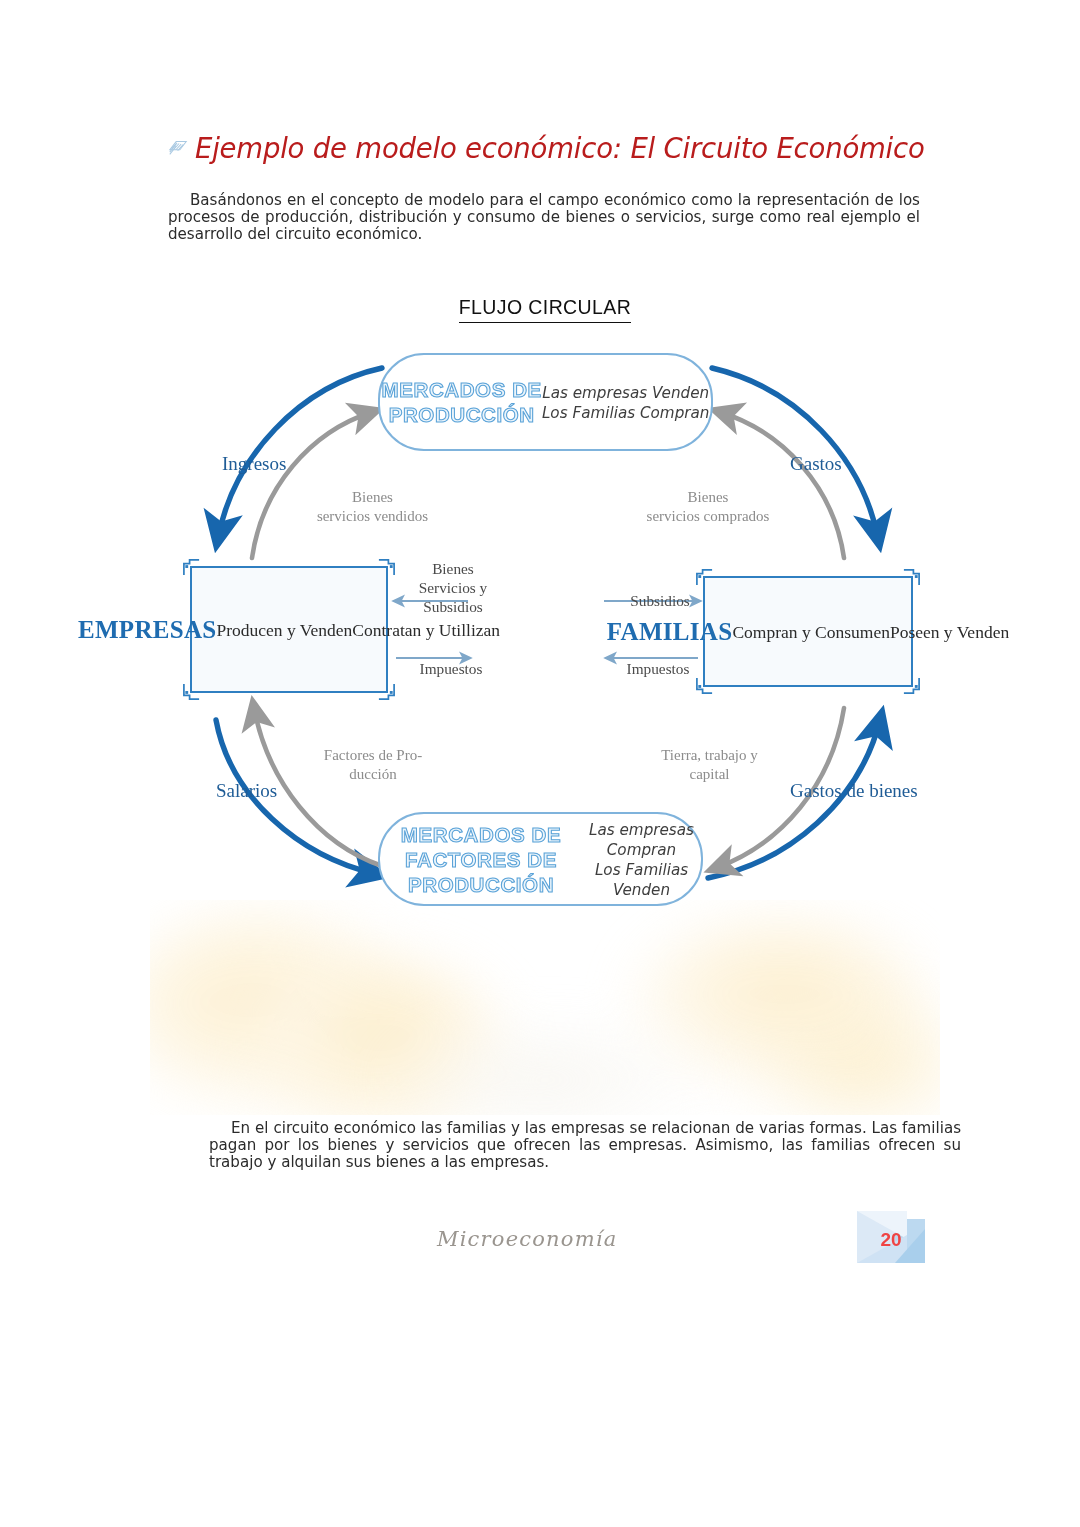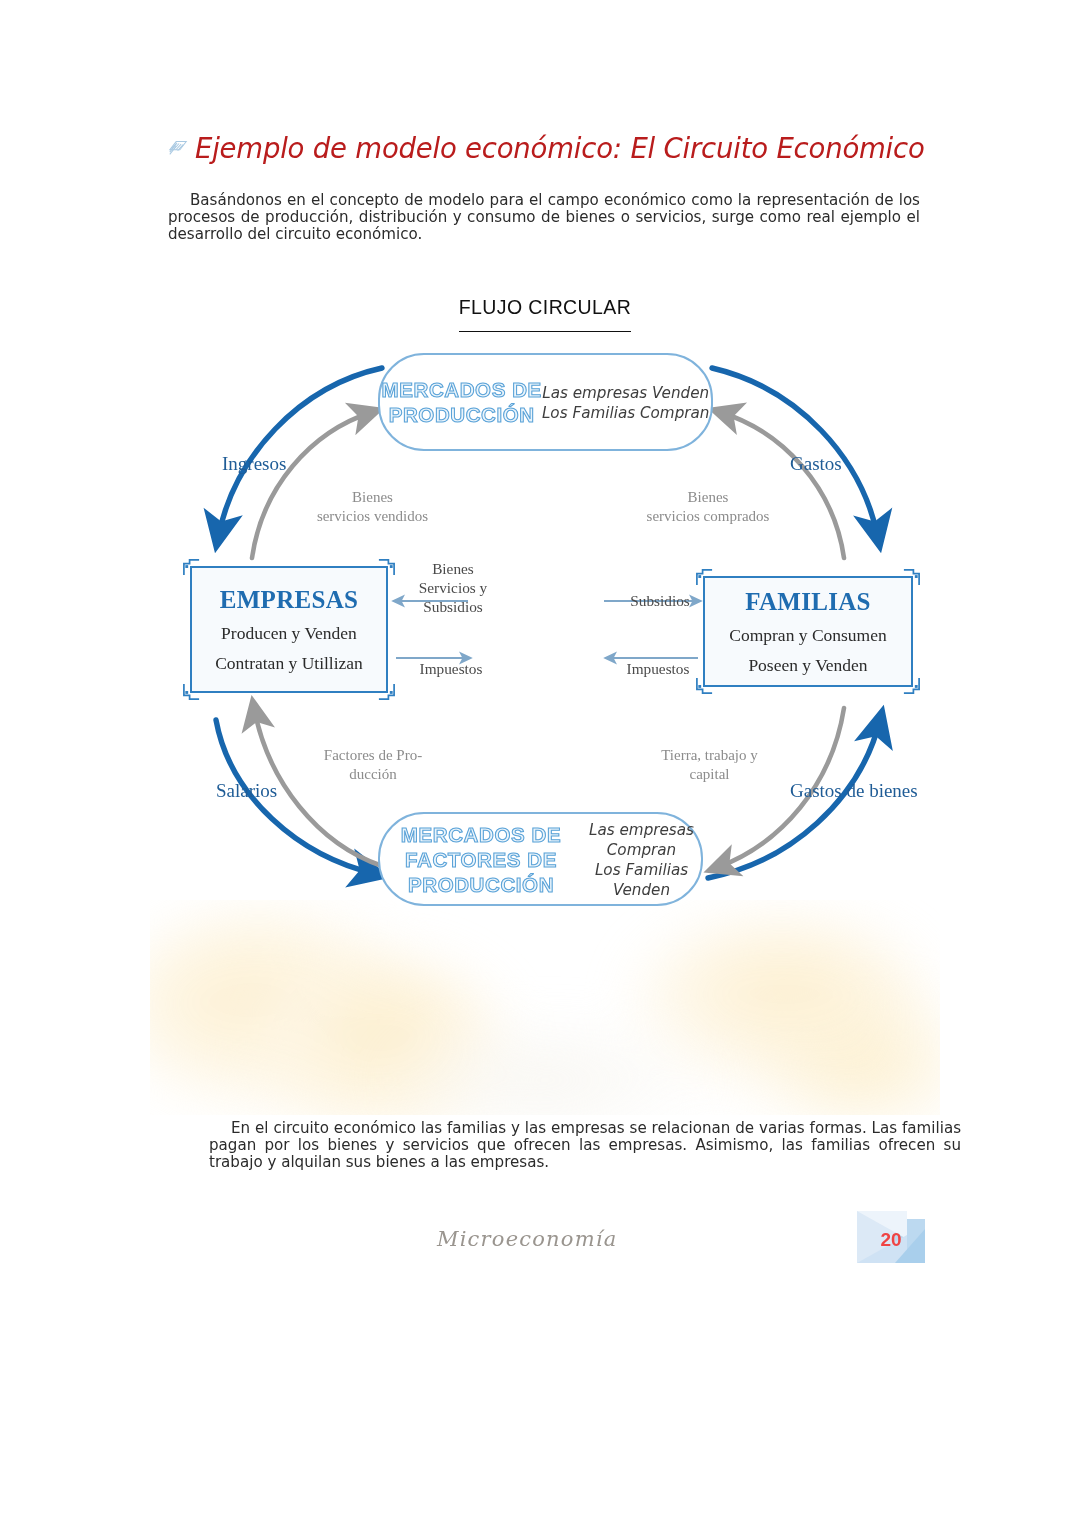--- a/index.html
+++ b/index.html
@@ -22,42 +22,42 @@
         font-size:15.1px;line-height:17px;color:#2b2b2b;
         text-align:justify;text-justify:inter-word;}
   #para1{left:168px;top:192px;width:752px;text-indent:22px;}
   #para2{left:168px;top:1120px;width:752px;text-indent:22px;margin-left:41px;}
 
   
   #diagram{position:absolute;left:150px;top:296px;width:790px;height:640px;}
   #flujo{position:absolute;left:0;top:0;width:790px;text-align:center;
          font-family:"Liberation Sans",sans-serif;font-size:19.5px;font-weight:400;
          color:#111;letter-spacing:.4px;}
-  #flujo span{border-bottom:1.6px solid #111;padding-bottom:13px;margin-top:8px;}
+  #flujo span{border-bottom:1.6px solid #111;padding-bottom:4px;margin-top:8px;}
 
   svg#arcs{position:absolute;left:0;top:0;width:790px;height:640px;overflow:visible;}
 
   
   .capsule{position:absolute;box-sizing:border-box;
            border:2.2px solid #7fb3dc;border-radius:46px;background:#fff;
            display:flex;align-items:center;justify-content:center;}
   #cap-top{left:228px;top:57px;width:335px;height:98px;}
   #cap-bot{left:228px;top:516px;width:325px;height:94px;}
   .cap-title{font-family:"Liberation Sans",sans-serif;font-weight:700;
              font-size:20.5px;line-height:25px;letter-spacing:.6px;text-align:center;
              color:#eaf4fb;
              -webkit-text-stroke:1.05px #5ba3d8;
              text-shadow:0 0 0 #5ba3d8;}
   .cap-sub{font-family:"DejaVu Sans",sans-serif;font-style:italic;font-size:15.2px;
            line-height:20px;color:#3e3e3e;text-align:center;margin-top:2px;}
 
   
   .actor{position:absolute;box-sizing:border-box;background:#f7fafd;
          border:2.4px solid #2f7fc1;
-         display:flex;flex-direction:column;align-items:center;justify-content:center;gap:8px;}
+         display:flex;flex-direction:row;align-items:center;justify-content:center;}
   #box-emp{left:40px;top:270px;width:198px;height:127px;}
   #box-fam{left:553px;top:280px;width:210px;height:111px;}
   .actor-title{font-family:"Liberation Serif",serif;font-weight:700;font-size:25px;
                color:#1f6cb0;letter-spacing:.3px;line-height:28px;}
   .actor-line{font-family:"Liberation Serif",serif;font-size:17.5px;line-height:22px;
               color:#2b2b2b;white-space:nowrap;}
   .corner{position:absolute;width:19px;height:19px;pointer-events:none;}
 
   
   #estado{position:absolute;left:314px;top:264px;width:144px;height:144px;border-radius:50%;

